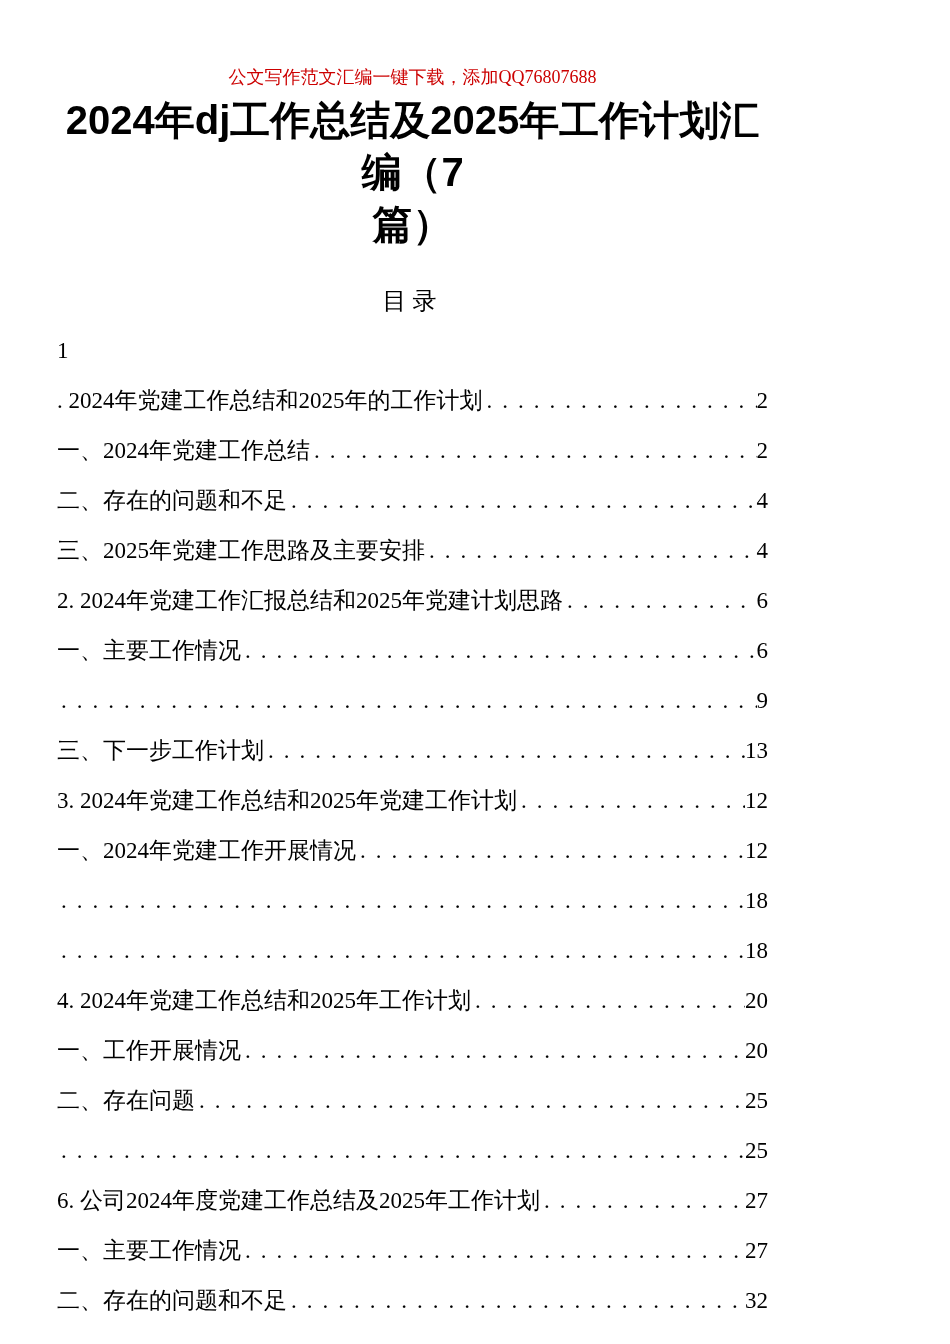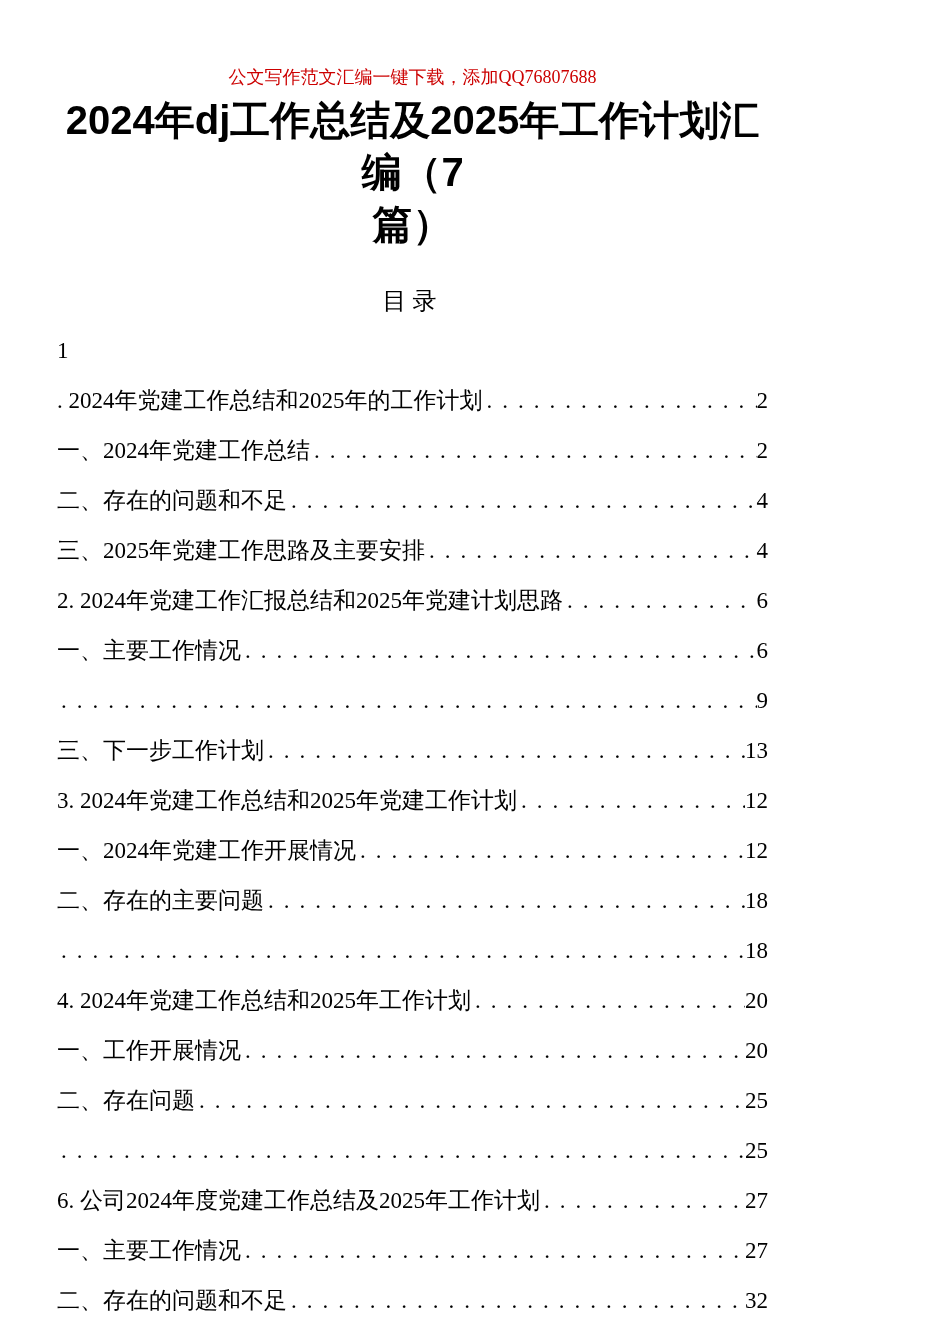--- a/index.html
+++ b/index.html
@@ -146,21 +146,20 @@
       <span class="toc-page">12</span>
     </div>
 
     <div class="toc-row">
       <span class="toc-label">一、2024年党建工作开展情况</span>
       <span class="toc-leader">..........................................................................................</span>
       <span class="toc-page">12</span>
     </div>
 
     <div class="toc-row">
-      <span class="toc-label">二、存在的主要问题</span>
       <span class="toc-leader">..........................................................................................</span>
       <span class="toc-page">18</span>
     </div>
 
     <div class="toc-row">
       <span class="toc-leader">..........................................................................................</span>
       <span class="toc-page">18</span>
     </div>
 
     <div class="toc-row">

